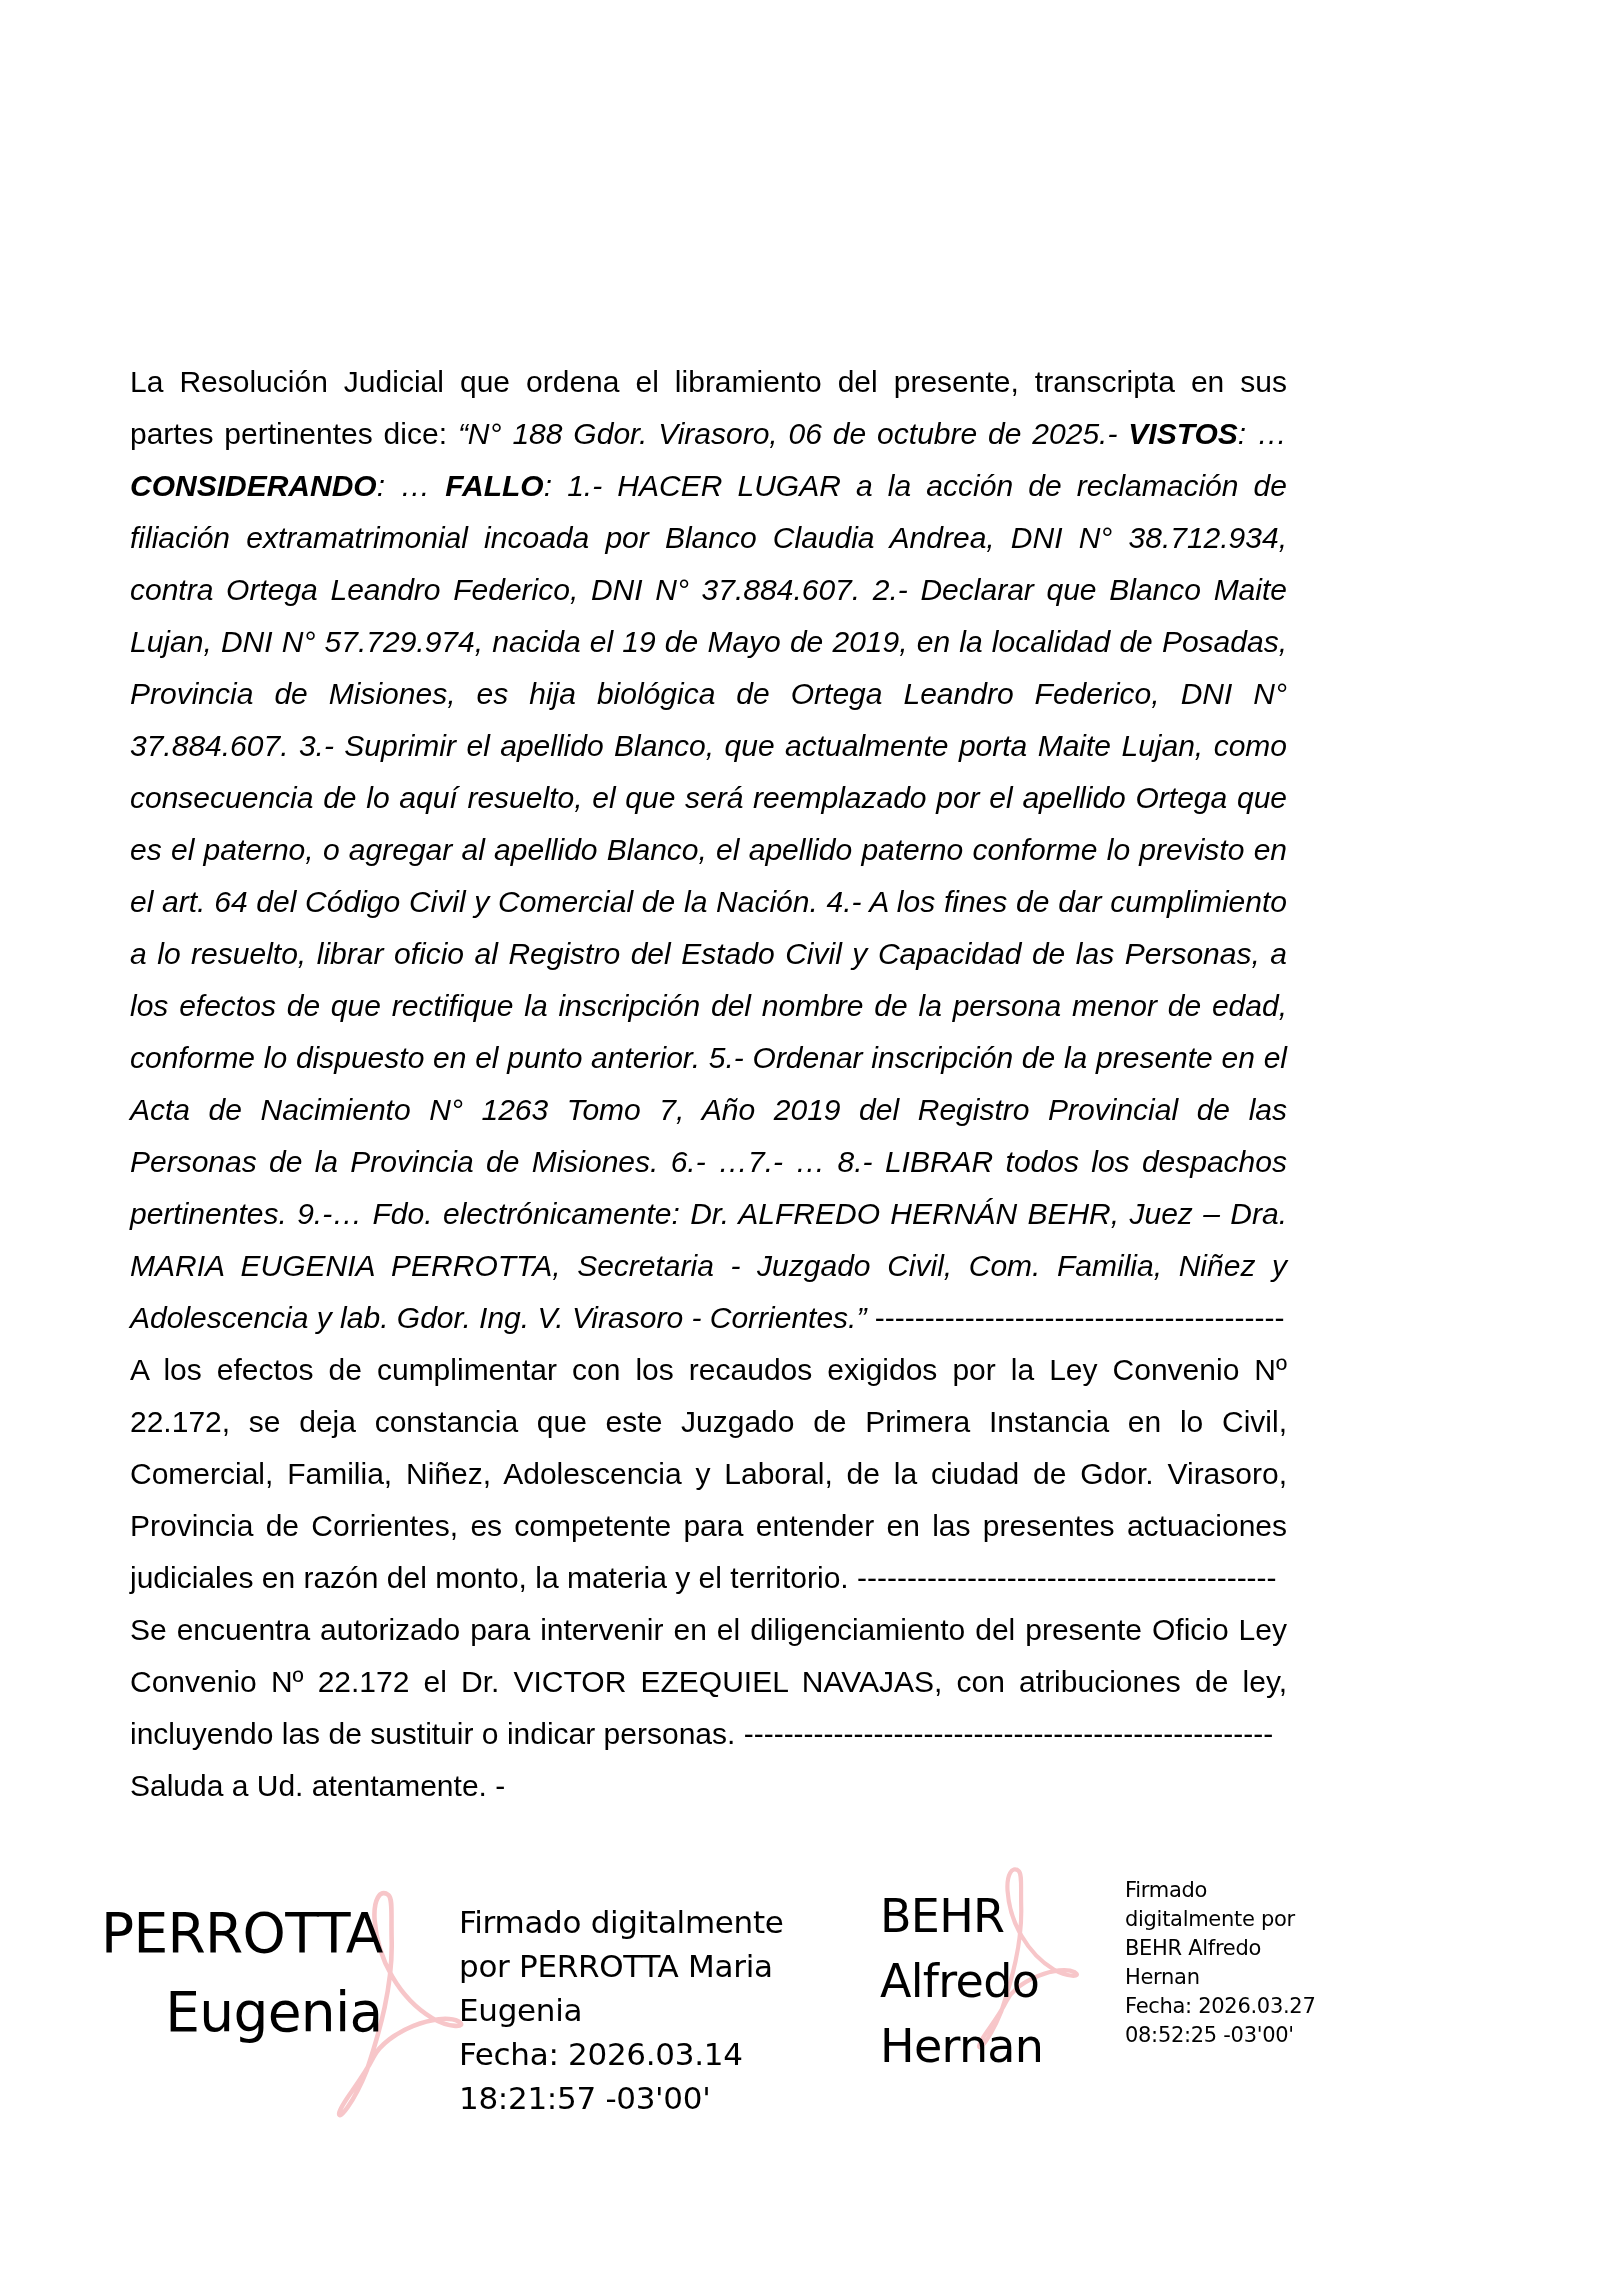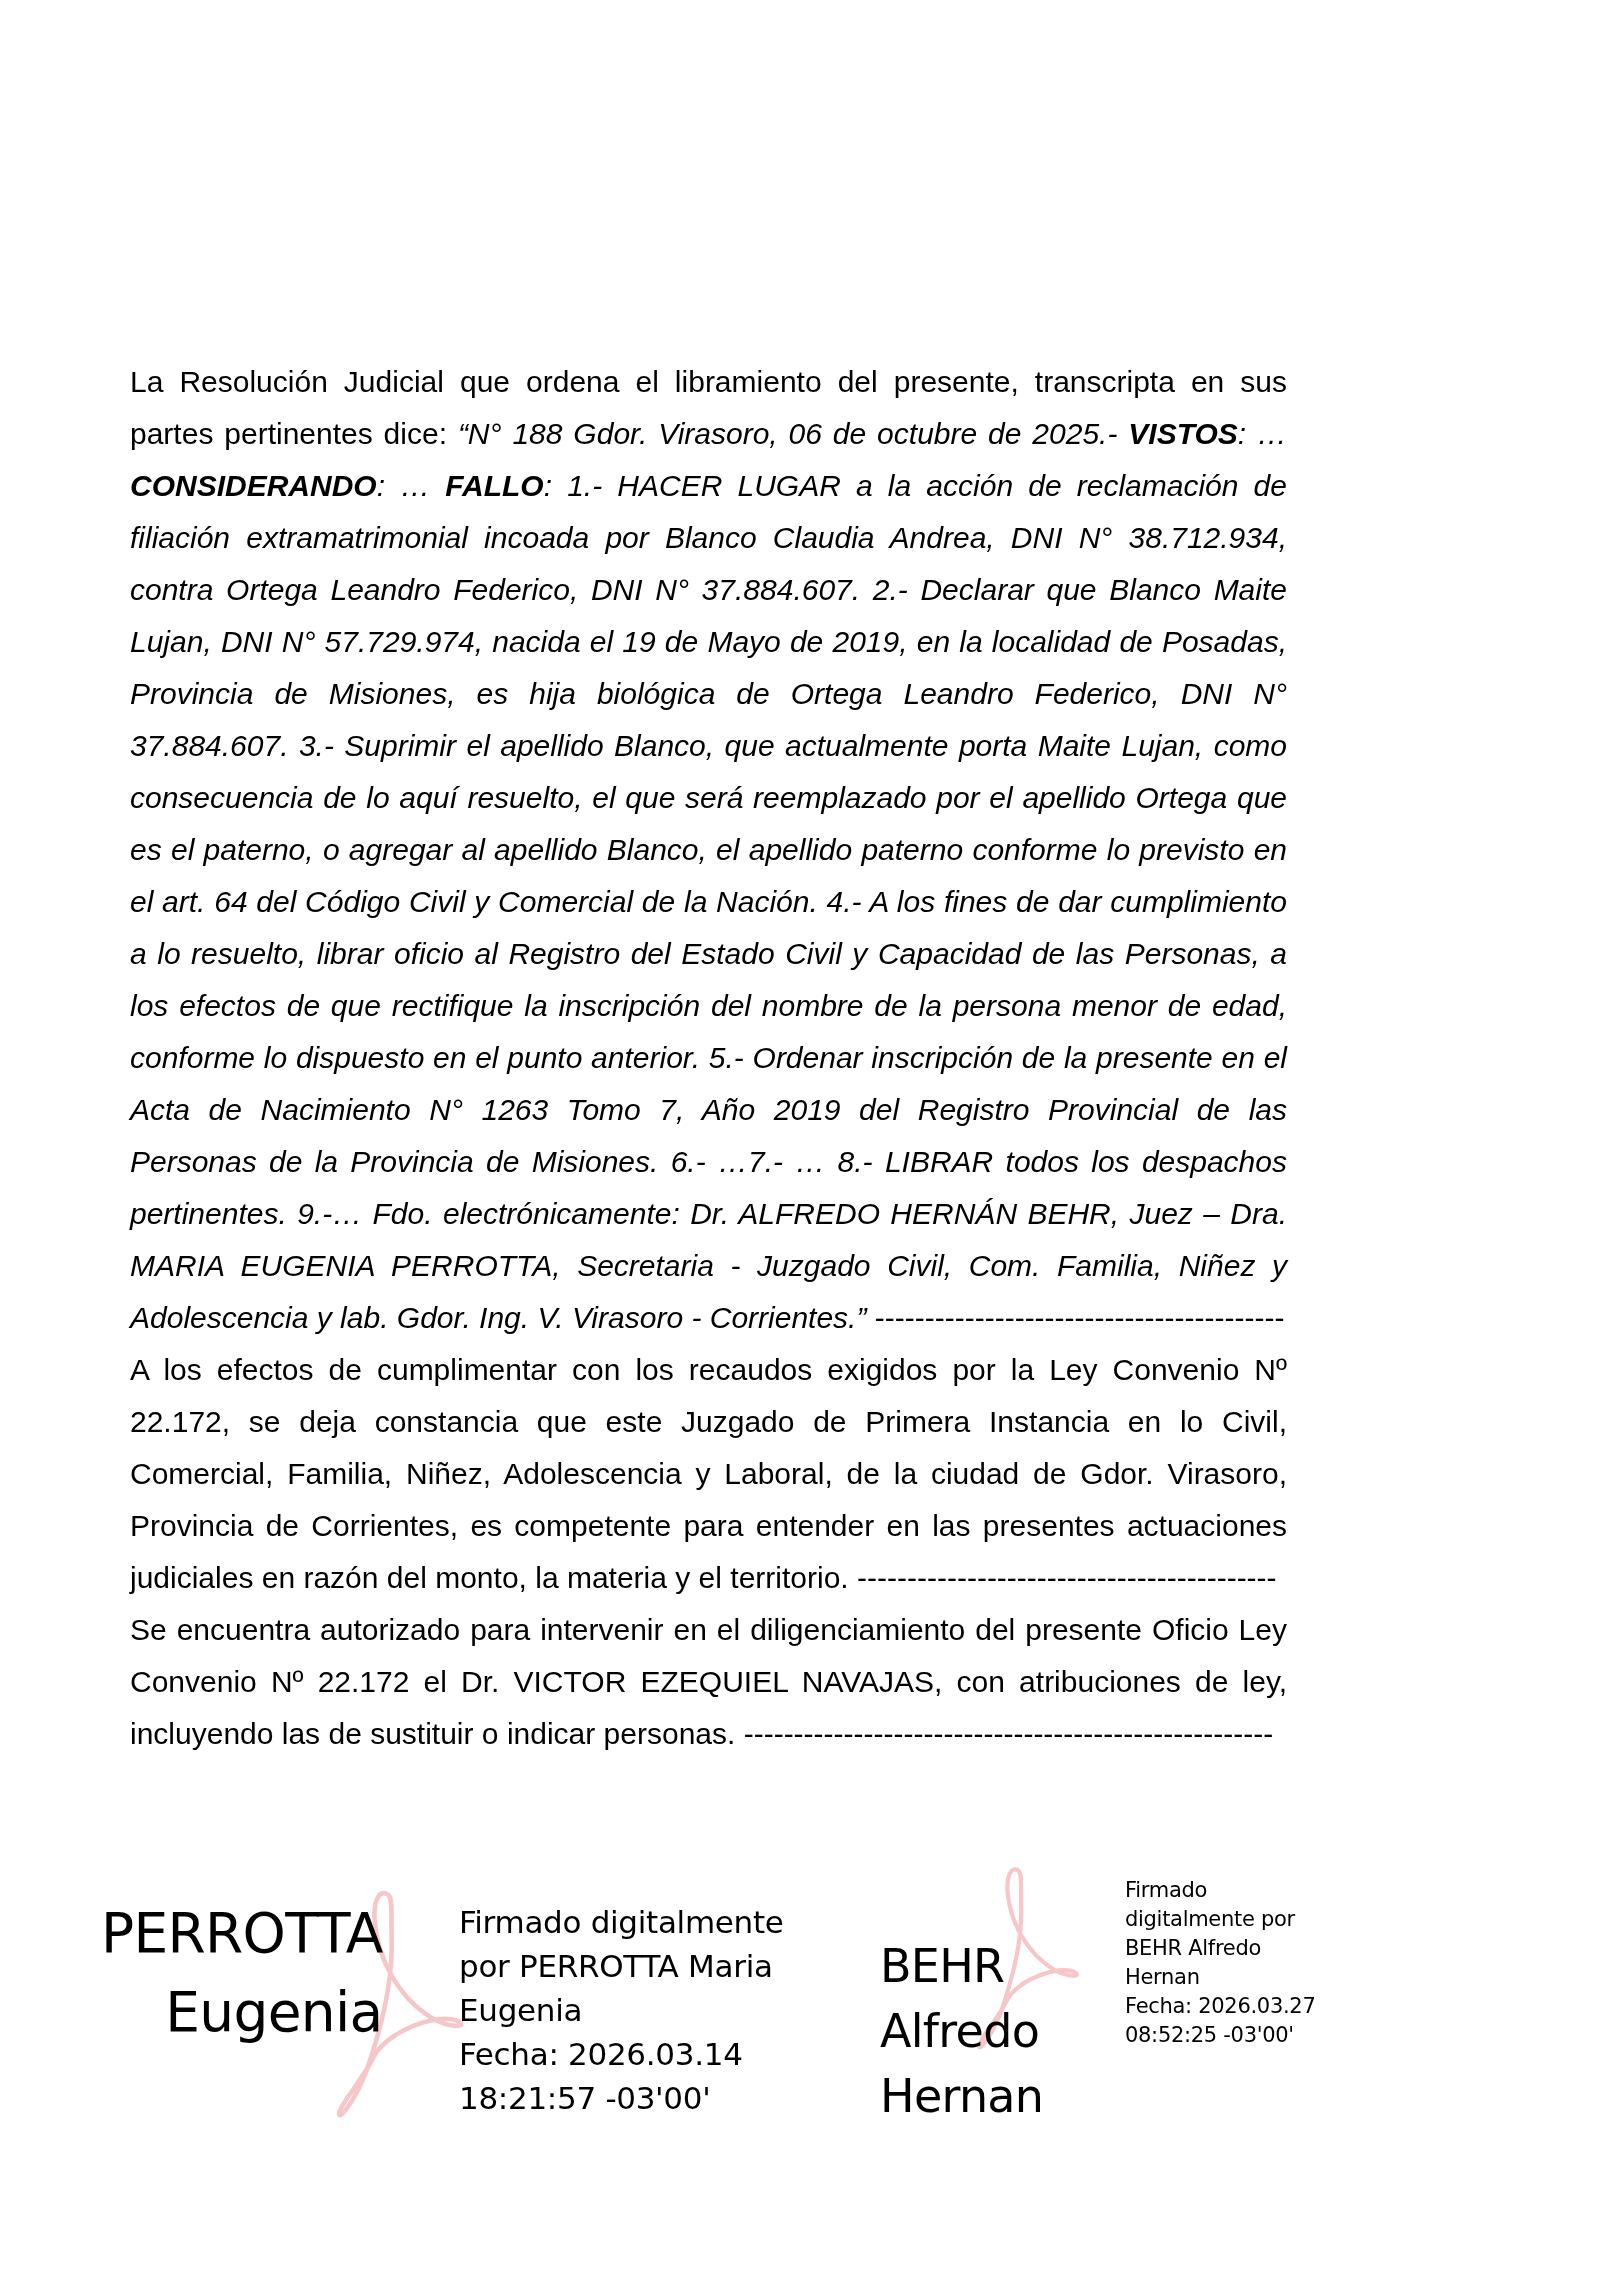--- a/index.html
+++ b/index.html
@@ -10,37 +10,38 @@
     text-align: justify; margin: 12px;
   }
   .body-text p { margin: 0; }
   .it { font-style: italic; }
   .b { font-weight: bold; }
   .sig-name {
     position: absolute; font-family: "DejaVu Sans", sans-serif; font-weight: normal;
     color: #000; letter-spacing: -0.7px; white-space: nowrap;
   }
   .sig1-name { left: 101px; top: 1894px; font-size: 55px; line-height: 79px; text-align: right; }
-  .sig2-name { left: 880px; top: 1934px; font-size: 46px; line-height: 65px; }
+  .sig2-name { left: 880px; top: 1884px; font-size: 46px; line-height: 65px; }
   .sig-info {
     position: absolute; font-family: "DejaVu Sans", sans-serif; color: #000; white-space: nowrap;
     letter-spacing: -0.3px;
   }
   .sig1-info { left: 459px; top: 1900px; font-size: 31px; line-height: 44px; }
   .sig2-info { left: 1079px; top: 1876px; font-size: 21px; line-height: 29px; margin-left: 46px; }
   .swoosh { position: absolute; pointer-events: none; }
   .sig-line { display: block; }
 </style>
 </head>
 <body>
 
 <div class="body-text">
   <p><span>La Resolución Judicial que ordena el libramiento del presente, transcripta en sus partes pertinentes dice: </span><span class="it">“N° 188 Gdor. Virasoro, 06 de octubre de 2025.- </span><span class="it b">VISTOS</span><span class="it">: … </span><span class="it b">CONSIDERANDO</span><span class="it">: … </span><span class="it b">FALLO</span><span class="it">: 1.- HACER LUGAR a la acción de reclamación de filiación extramatrimonial incoada por Blanco Claudia Andrea, DNI N° 38.712.934, contra Ortega Leandro Federico, DNI N° 37.884.607. 2.- Declarar que Blanco Maite Lujan, DNI N° 57.729.974, nacida el 19 de Mayo de 2019, en la localidad de Posadas, Provincia de Misiones, es hija biológica de Ortega Leandro Federico, DNI N° 37.884.607. 3.- Suprimir el apellido Blanco, que actualmente porta Maite Lujan, como consecuencia de lo aquí resuelto, el que será reemplazado por el apellido Ortega que es el paterno, o agregar al apellido Blanco, el apellido paterno conforme lo previsto en el art. 64 del Código Civil y Comercial de la Nación. 4.- A los fines de dar cumplimiento a lo resuelto, librar oficio al Registro del Estado Civil y Capacidad de las Personas, a los efectos de que rectifique la inscripción del nombre de la persona menor de edad, conforme lo dispuesto en el punto anterior. 5.- Ordenar inscripción de la presente en el Acta de Nacimiento N° 1263 Tomo 7, Año 2019 del Registro Provincial de las Personas de la Provincia de Misiones. 6.- …7.- … 8.- LIBRAR todos los despachos pertinentes. 9.-… Fdo. electrónicamente: Dr. ALFREDO HERNÁN BEHR, Juez – Dra. MARIA EUGENIA PERROTTA, Secretaria - Juzgado Civil, Com. Familia, Niñez y Adolescencia y lab. Gdor. Ing. V. Virasoro - Corrientes.”</span><span> -----------------------------------------</span></p>
   <p><span>A los efectos de cumplimentar con los recaudos exigidos por la Ley Convenio Nº 22.172, se deja constancia que este Juzgado de Primera Instancia en lo Civil, Comercial, Familia, Niñez, Adolescencia y Laboral, de la ciudad de Gdor. Virasoro, Provincia de Corrientes, es competente para entender en las presentes actuaciones judiciales en razón del monto, la materia y el territorio. ------------------------------------------</span></p>
   <p><span>Se encuentra autorizado para intervenir en el diligenciamiento del presente Oficio Ley Convenio Nº 22.172 el Dr. VICTOR EZEQUIEL NAVAJAS, con atribuciones de ley, incluyendo las de sustituir o indicar personas. -----------------------------------------------------</span></p>
+  <p><span>Saluda a Ud. atentamente. -</span></p>
 </div>
 
 <svg class="swoosh" style="left:334px; top:1887px;" width="131" height="236" viewBox="0 0 200 360">
   <path d="M83 12 C70 2 60 20 62 50 C66 110 100 170 150 200 C175 215 205 215 190 205 C160 190 80 220 60 260 C40 300 10 330 8 345 C6 358 30 330 50 280 C70 220 90 150 88 80 C87 40 90 18 83 12 Z" fill="none" stroke="#f7c6c9" stroke-width="7"></path>
 </svg>
 <div class="sig-name sig1-name">
   <span class="sig-line">PERROTTA</span>
   <span class="sig-line">Eugenia</span>
 </div>
 <div class="sig-info sig1-info">

